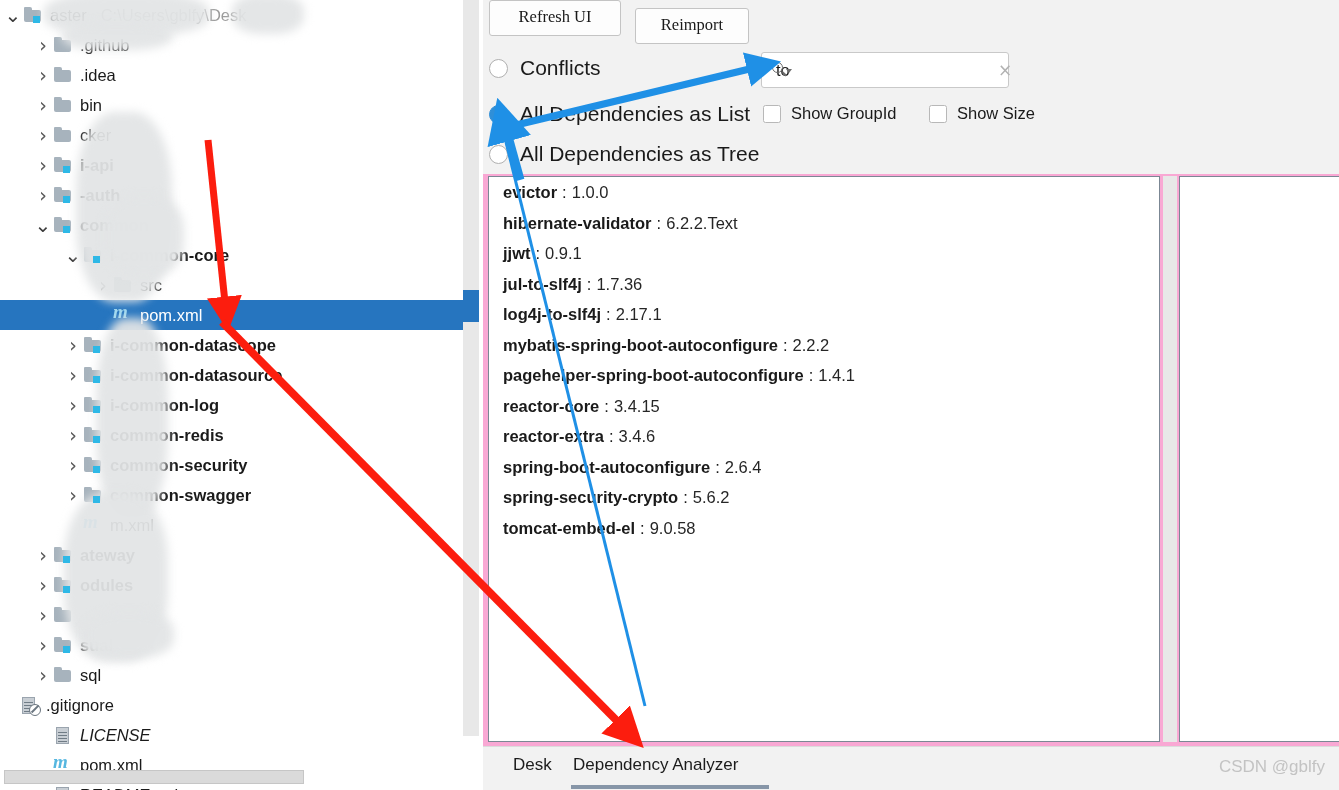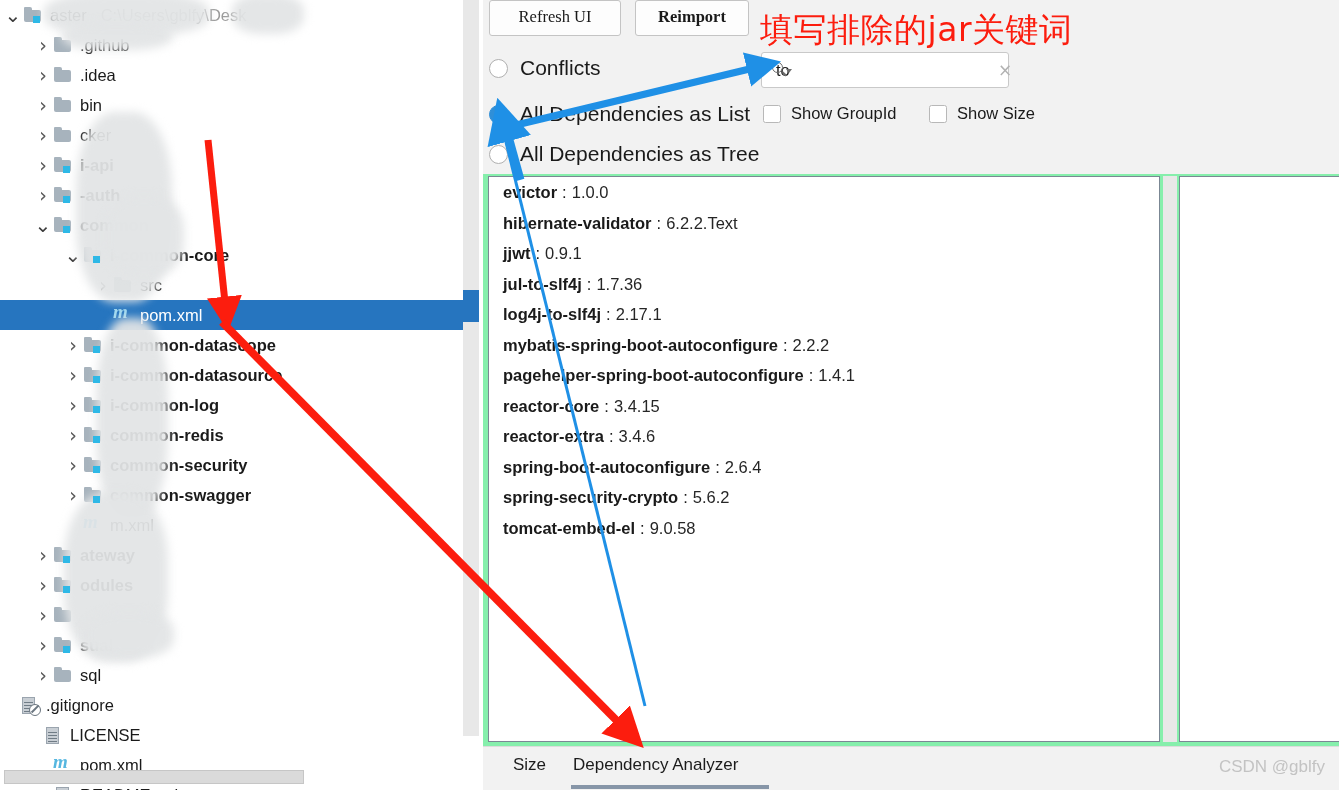--- a/index.html
+++ b/index.html
@@ -165,42 +165,42 @@
     background: #dadada;
     border: 1px solid #c6c6c6;
     box-sizing: border-box;
   }
 
   
   #right-panel {
     position: absolute;
     left: 483px; top: 0;
     width: 856px; height: 790px;
-    background: #86efac;
+    background: #f9a8d4;
   }
   #toolbar {
     position: absolute;
     left: 0; top: 0;
     width: 856px; height: 174px;
     background: #f2f2f2;
   }
   .btn {
     position: absolute;
     background: #fdfdfd;
     border: 1px solid #c4c4c4;
     border-radius: 3px;
     font-size: 16.5px;
     color: #1a1a1a;
     text-align: center;
     line-height: 32px;
     font-family: "Liberation Serif", serif;
     cursor: pointer;
   }
   #btn-refresh { left: 6px; top: 0px; width: 130px; height: 34px; }
-  #btn-reimport { left: 152px; top: 0px; width: 112px; height: 34px; font-weight: bold; }
+  #btn-reimport { left: 152px; top: 8px; width: 112px; height: 34px; }
 
   .radio-row {
     position: absolute;
     display: flex;
     align-items: center;
     font-size: 21px;
     color: #1a1a1a;
     cursor: pointer;
   }
   #radio-conflicts { left: 6px; top: 56px; }
@@ -547,21 +547,21 @@
           <span class="ico folder"></span>
           <span class="lbl">sql</span>
         </div>
         <div class="tree-row" style="">
           <span class="chev"></span>
           <span class="ico file ignored">
             <span class="sub"></span>
           </span>
           <span class="lbl">.gitignore</span>
         </div>
-        <div class="tree-row" style="padding-left: 24px;">
+        <div class="tree-row" style="padding-left: 34px; font-style: italic;">
           <span class="chev"></span>
           <span class="ico file"></span>
           <span class="lbl">LICENSE</span>
         </div>
         <div class="tree-row" style="padding-left: 34px;">
           <span class="chev"></span>
           <span class="ico maven"></span>
           <span class="lbl">pom.xml</span>
         </div>
         <div class="tree-row" style="padding-left: 34px;">
@@ -638,29 +638,28 @@
         <div class="dep-row"><span class="dep-name">reactor-core</span><span class="dep-sep" style="margin: 0px 5px;">:</span><span class="dep-ver">3.4.15</span></div>
         <div class="dep-row"><span class="dep-name">reactor-extra</span><span class="dep-sep" style="margin: 0px 5px;">:</span><span class="dep-ver">3.4.6</span></div>
         <div class="dep-row"><span class="dep-name">spring-boot-autoconfigure</span><span class="dep-sep" style="margin: 0px 5px;">:</span><span class="dep-ver">2.6.4</span></div>
         <div class="dep-row"><span class="dep-name">spring-security-crypto</span><span class="dep-sep" style="margin: 0px 5px;">:</span><span class="dep-ver">5.6.2</span></div>
         <div class="dep-row"><span class="dep-name">tomcat-embed-el</span><span class="dep-sep" style="margin: 0px 5px;">:</span><span class="dep-ver">9.0.58</span></div>
       </div>
     <div id="panel-splitter"></div>
     <div id="dep-detail"></div>
 
     <div id="tabbar">
-      <div class="tab" id="tab-text">Size</div>
+      <div class="tab" id="tab-text">Desk</div>
       <div class="tab" id="tab-dep">Dependency Analyzer</div>
       <div id="tab-dep-underline"></div>
       <div id="watermark">CSDN @gblfy</div>
     </div>
   </div>
 
   <div id="annotations">
-    <div id="ann-text">填写排除的jar关键词</div>
 
     <svg width="1339" height="790" viewBox="0 0 1339 790" style="position:absolute;left:0;top:0;">
       <defs>
         <marker id="redhead" markerWidth="5" markerHeight="5" refX="2.2" refY="2.5" orient="auto" markerUnits="strokeWidth">
           <path d="M0,0 L5,2.5 L0,5 z" fill="#fc1d0e"></path>
         </marker>
         <marker id="bluehead" markerWidth="5" markerHeight="5" refX="2.2" refY="2.5" orient="auto" markerUnits="strokeWidth">
           <path d="M0,0 L5,2.5 L0,5 z" fill="#1f90e6"></path>
         </marker>
       </defs>

